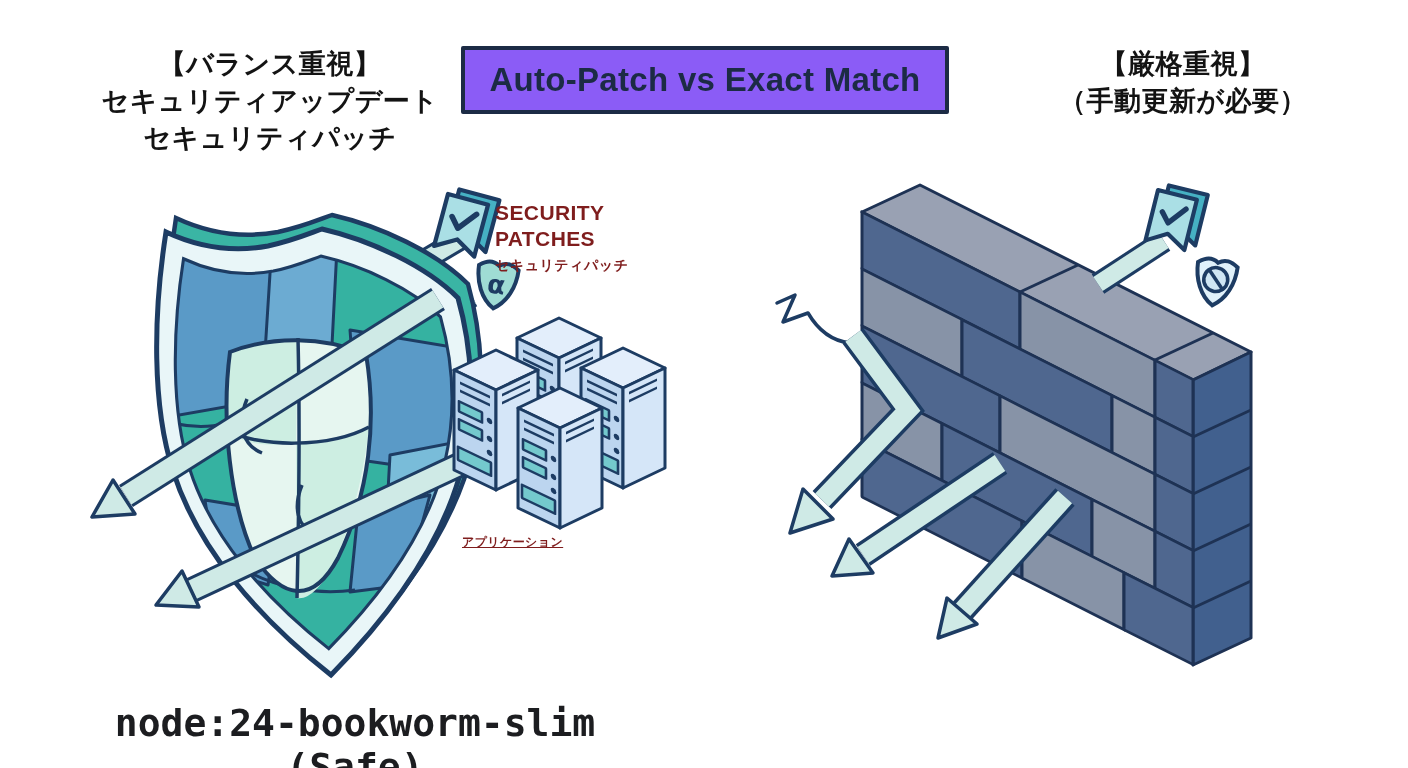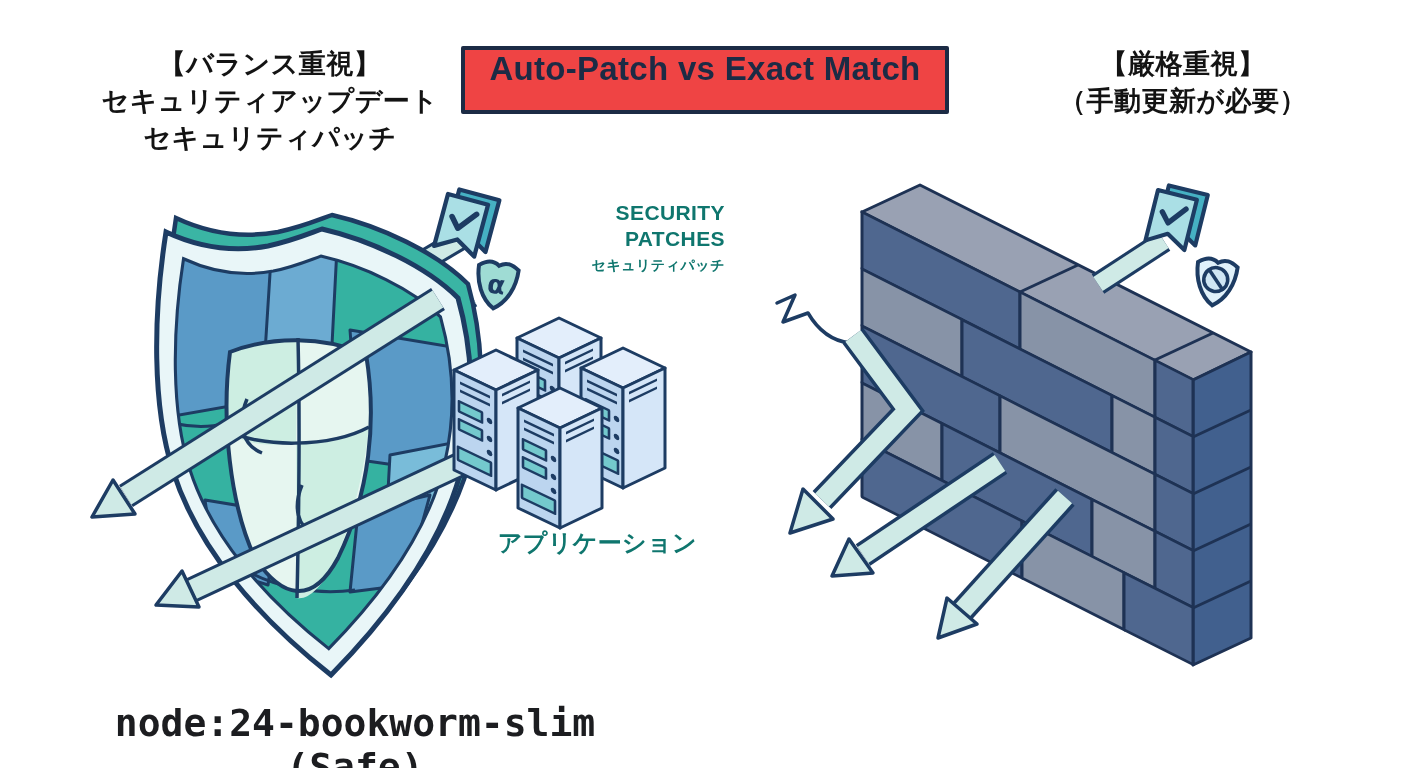--- a/index.html
+++ b/index.html
@@ -4,28 +4,28 @@
 <style>
   html,body{margin:0;padding:0;background:#ffffff;}
   .canvas{position:relative;width:1408px;height:768px;background:#ffffff;overflow:hidden;
           font-family:"Liberation Sans","DejaVu Sans",sans-serif;}
   .art{position:absolute;left:0;top:0;}
   .heading{position:absolute;text-align:center;font-weight:bold;color:#131313;
            font-size:27px;line-height:37px;letter-spacing:0.5px;}
   .heading-left{left:55px;top:46px;width:430px;}
   .heading-right{left:968px;top:46px;width:430px;}
   .title-box{position:absolute;left:461px;top:46px;width:480px;height:60px;
-             background:#ef4444;border:4px solid #1c2b45;border-radius:2px;
-             display:flex;justify-content:center;}
+             background:#8b5cf6;border:4px solid #1c2b45;border-radius:2px;
+             display:flex;align-items:center;justify-content:center;}
   .title-box span{font-size:33px;font-weight:bold;color:#1c2b45;letter-spacing:0.3px;}
-  .minilabel{position:absolute;text-align:right;font-weight:bold;color:#0f766e;}
+  .minilabel{position:absolute;text-align:left;font-weight:bold;color:#7f1d1d;}
   .sec-label{left:495px;top:200px;width:230px;font-size:21px;line-height:26px;letter-spacing:0.4px;}
   .sec-label .jp{font-size:14px;letter-spacing:0.5px;}
   .app-label{left:462px;top:530px;width:235px;font-size:21px;line-height:25px;letter-spacing:0.4px;}
-  .app-label .jp{font-size:24px;}
+  .app-label .jp{font-size:12px;text-decoration:underline;}
   .code-label{position:absolute;top:701px;text-align:center;font-family:"DejaVu Sans Mono","Liberation Mono",monospace;
               font-weight:bold;font-size:38px;color:#1c1d20;}
   .code-left{left:60px;width:590px;}
   .code-right{left:815px;width:490px;}
 </style>
 </head>
 <body>
 
 <div class="canvas">
 

